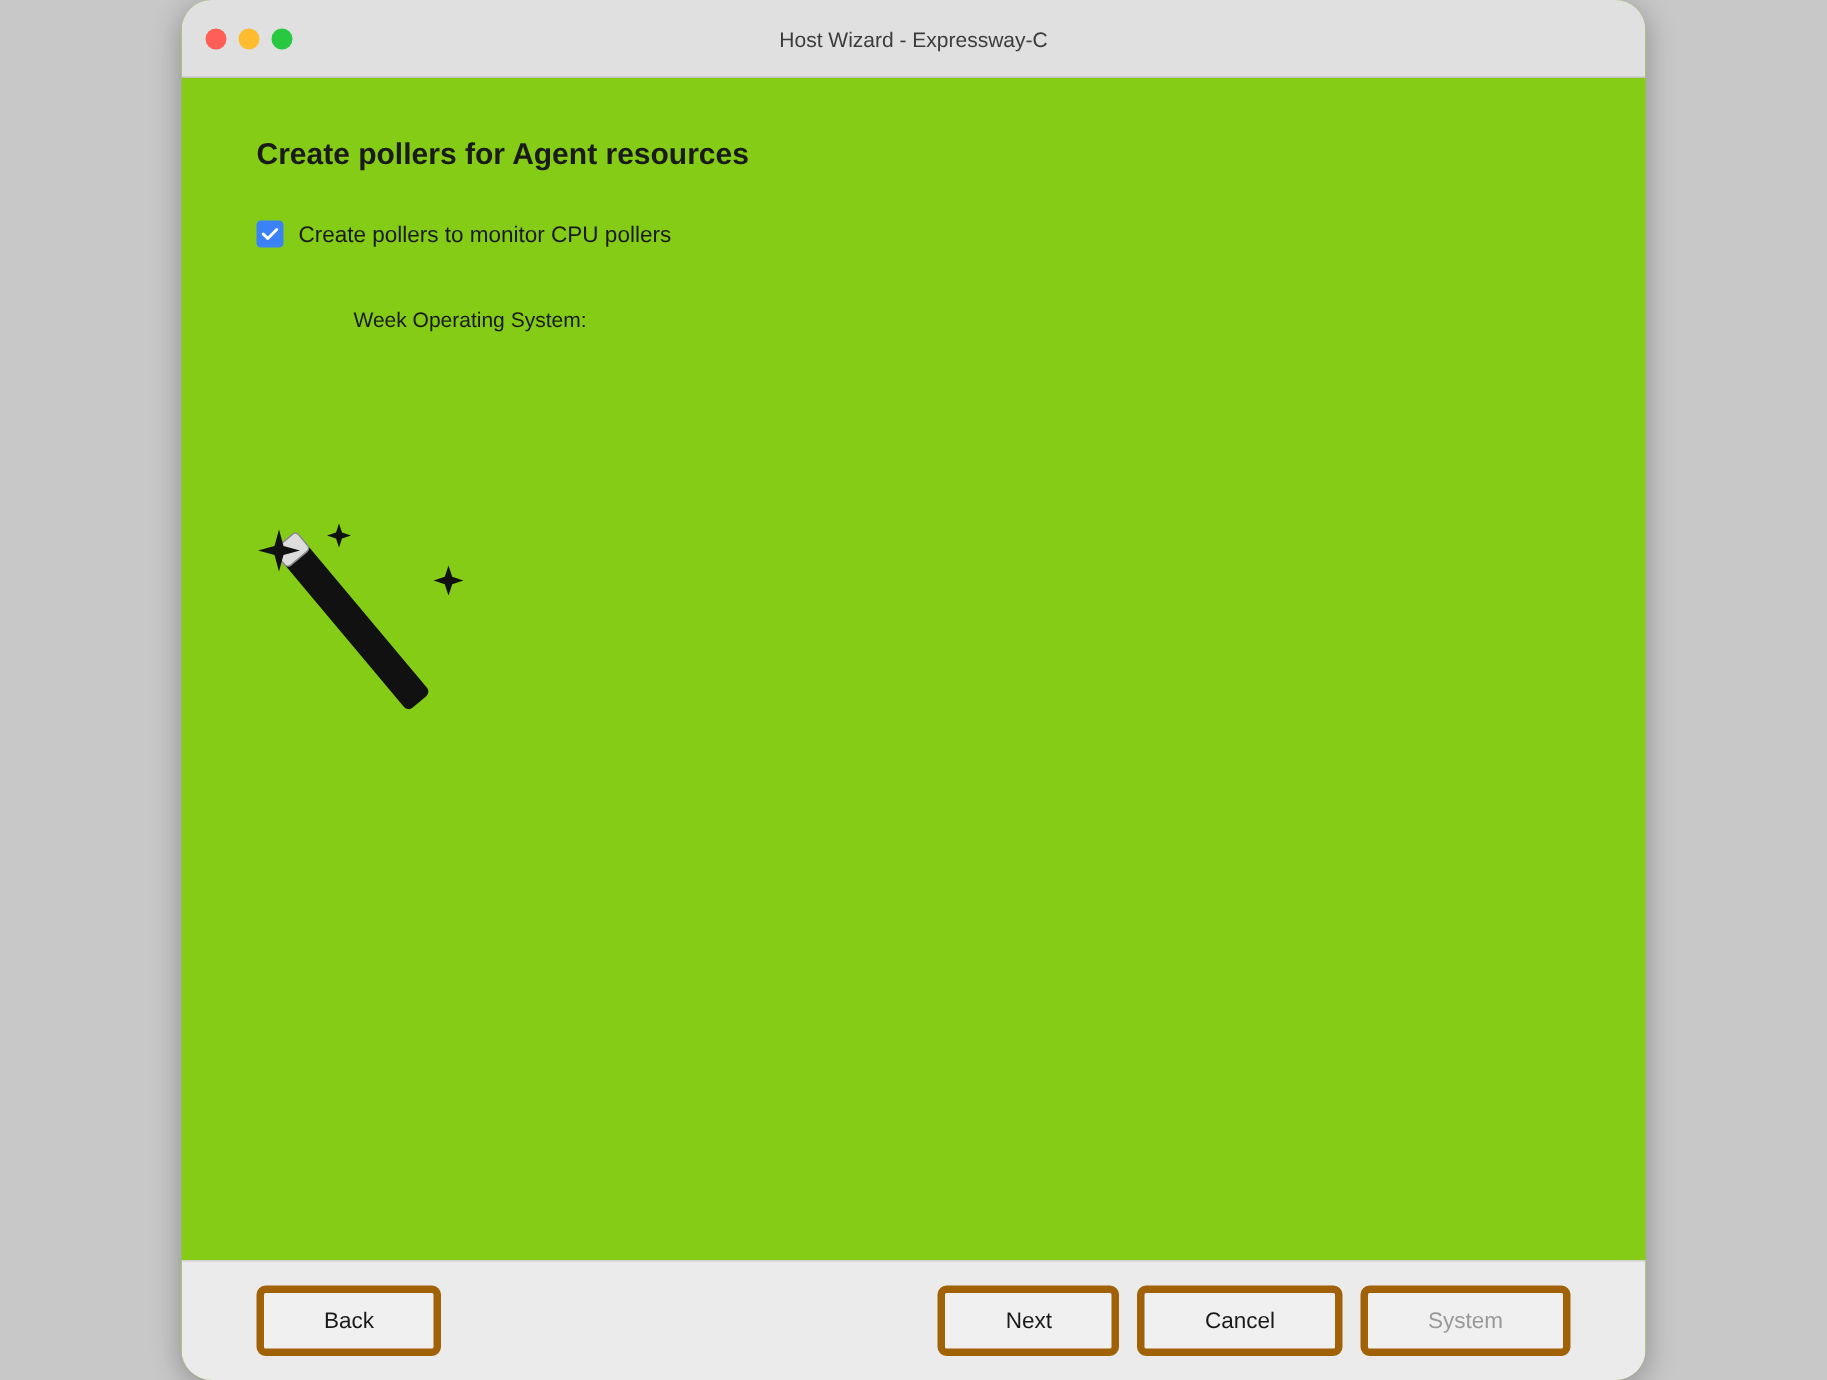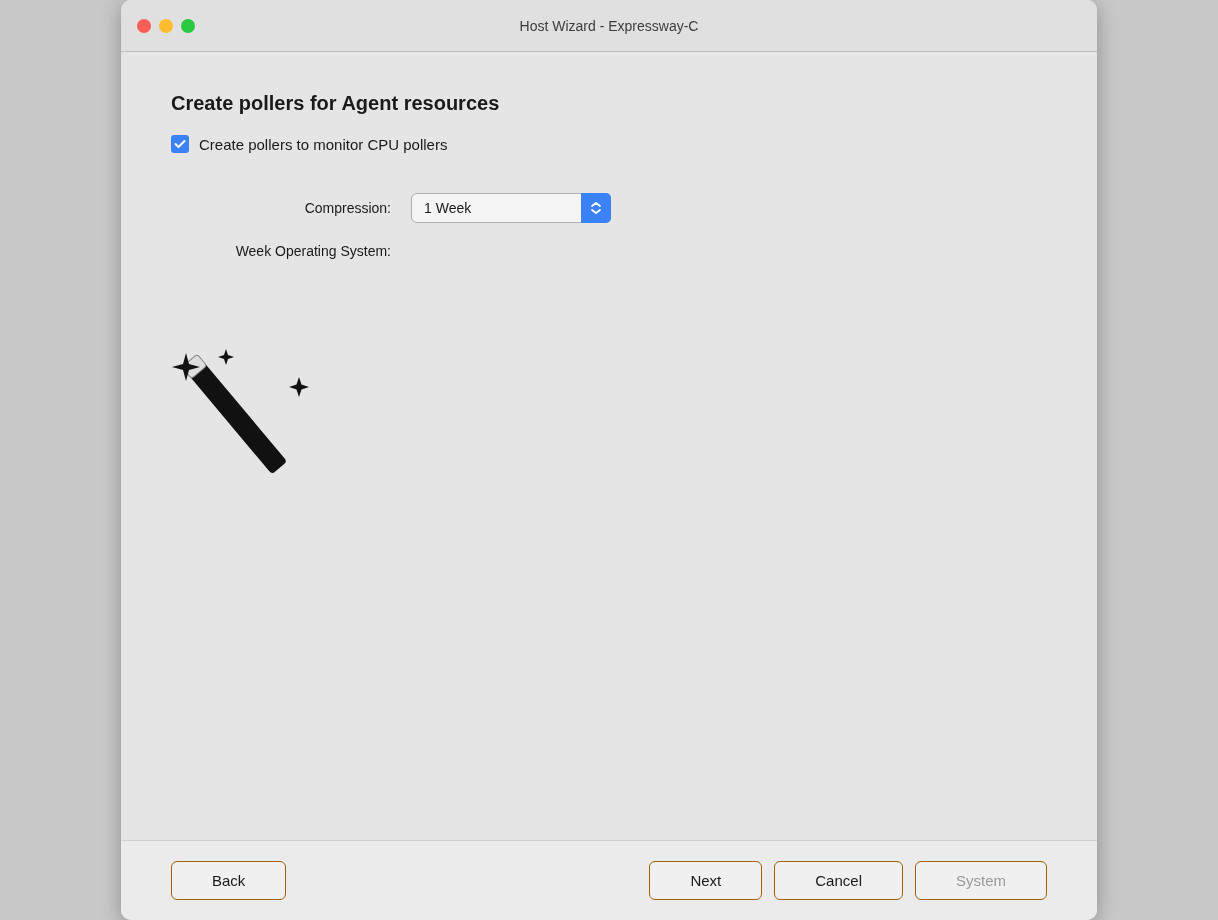--- a/index.html
+++ b/index.html
@@ -14,22 +14,22 @@
       background: #c8c8c8;
       font-family: -apple-system, BlinkMacSystemFont, "Helvetica Neue", Arial, sans-serif;
       display: flex;
       align-items: center;
       justify-content: center;
     }
 
     .window {
       width: 976px;
       height: 920px;
-      background: #e5e5e5;
-      border-radius: 10px;
+      background: #84cc16;
+      border-radius: 20px;
       overflow: hidden;
       display: flex;
       flex-direction: column;
       box-shadow: 0 4px 20px rgba(0,0,0,0.3);
     }
 
     .titlebar {
       height: 52px;
       background: #e0e0e0;
       border-bottom: 1px solid #c0c0c0;
@@ -71,21 +71,21 @@
       padding: 40px 50px 30px 50px;
       display: flex;
       flex-direction: column;
       position: relative;
     }
 
     .page-title {
       font-size: 20px;
       font-weight: 700;
       color: #1a1a1a;
-      margin-bottom: 20px;
+      margin-bottom: 32px;
     }
 
     .checkbox-row {
       display: flex;
       align-items: center;
       gap: 10px;
       margin-bottom: 40px;
     }
 
     .checkbox-custom {
@@ -200,21 +200,21 @@
       display: flex;
       gap: 12px;
     }
 
     .btn {
       padding: 10px 40px;
       border-radius: 6px;
       font-size: 15px;
       font-weight: 500;
       cursor: pointer;
-      border: 1px solid #a16207;
+      border: 5px solid #a16207;
       background: #f0f0f0;
       color: #1a1a1a;
       outline: none;
     }
 
     .btn-disabled {
       color: #999;
       cursor: default;
     }
   </style>
@@ -239,37 +239,20 @@
       <div class="checkbox-custom">
         <svg viewBox="0 0 12 12">
           <polyline points="1.5,6 4.5,9 10.5,3" stroke="white" stroke-width="2" fill="none" stroke-linecap="round" stroke-linejoin="round"></polyline>
         </svg>
       </div>
       <label class="checkbox-label">Create pollers to monitor CPU pollers</label>
     </div>
 
     <div class="form-section">
 
-      <div class="form-row">
-        <span class="form-label">Compression:</span>
-        <div class="select-wrapper">
-          <select class="form-select">
-            <option>1 Week</option>
-            <option>1 Day</option>
-            <option>1 Month</option>
-            <option>1 Year</option>
-          </select>
-          <div class="select-arrow">
-            <svg viewBox="0 0 14 14">
-              <polyline points="3,5 7,2 11,5" fill="none" stroke="white" stroke-width="1.8" stroke-linecap="round" stroke-linejoin="round"></polyline>
-              <polyline points="3,9 7,12 11,9" fill="none" stroke="white" stroke-width="1.8" stroke-linecap="round" stroke-linejoin="round"></polyline>
-            </svg>
-          </div>
-        </div>
-      </div>
 
       <div class="form-row">
         <span class="form-label">Week Operating System:</span>
       </div>
     </div>
 
     <div class="wizard-icon">
       <svg viewBox="0 0 180 180" xmlns="http://www.w3.org/2000/svg">
 
         <g transform="translate(90,90) rotate(-40)">

